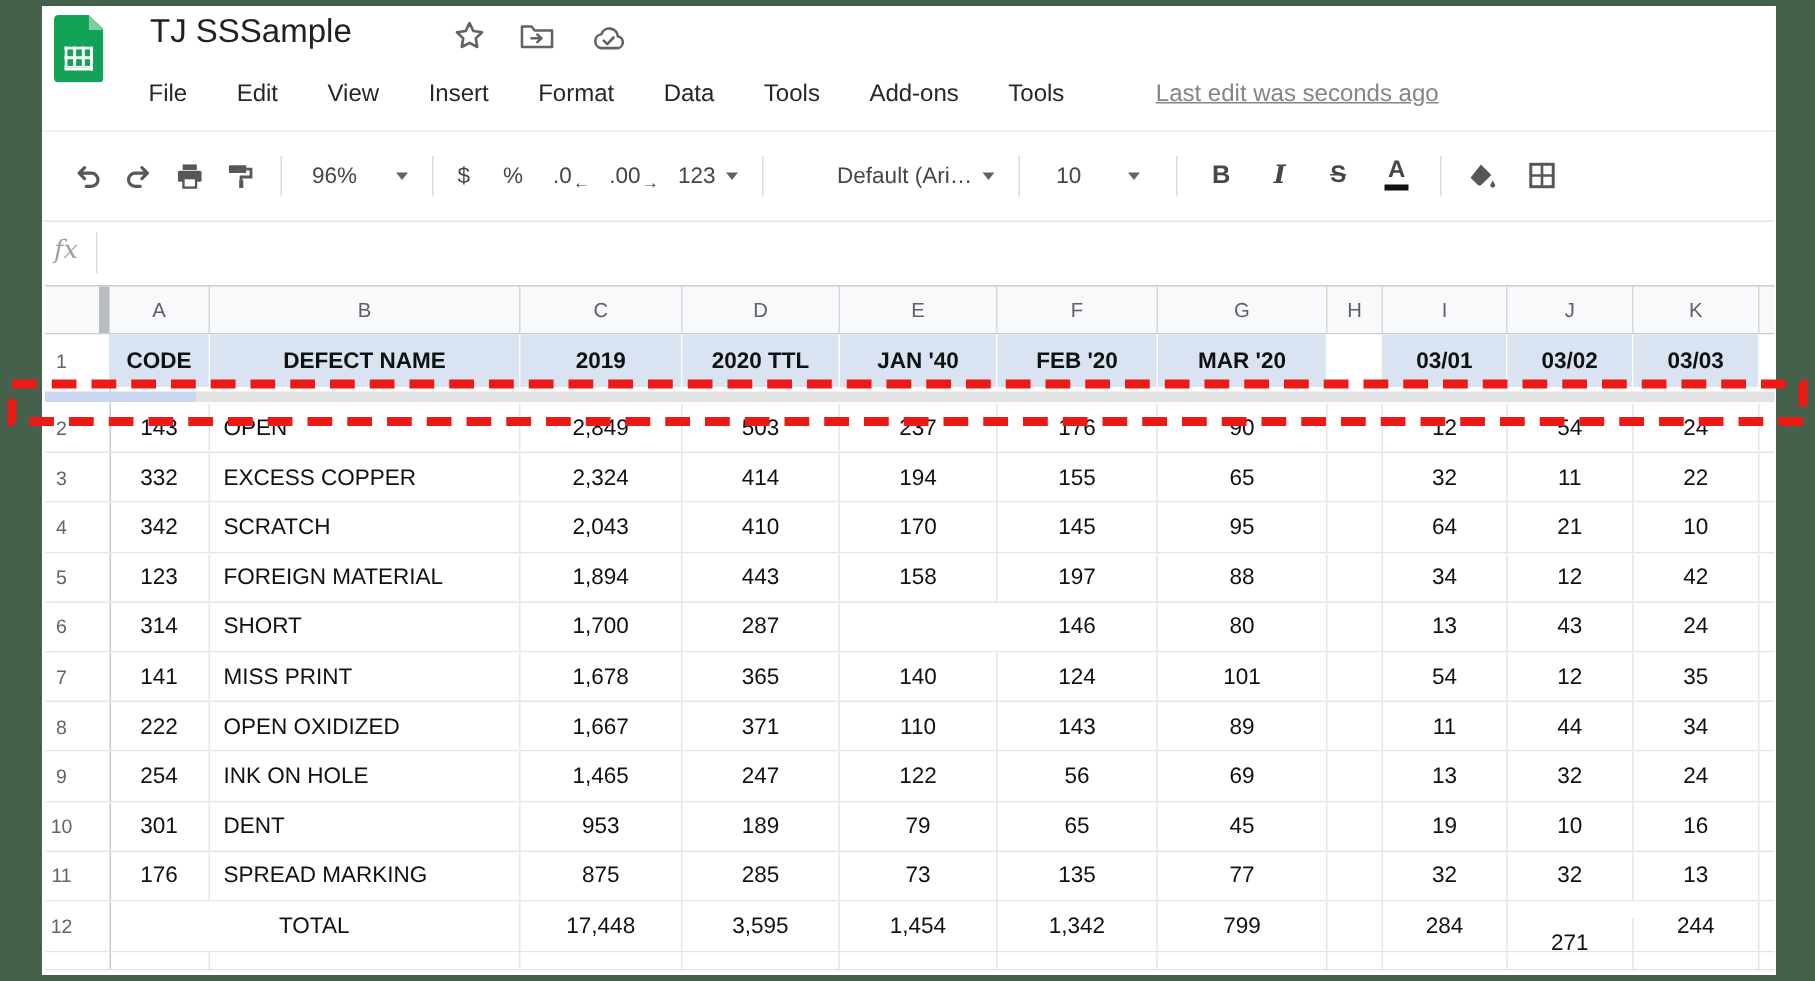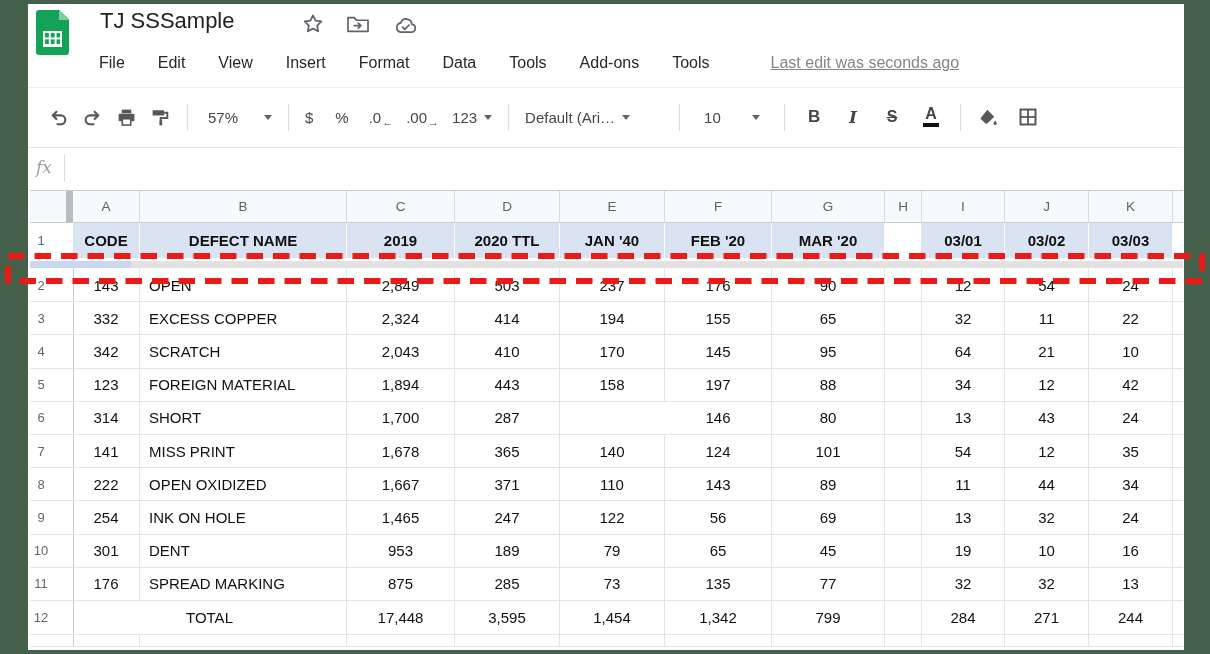--- a/index.html
+++ b/index.html
@@ -45,21 +45,21 @@
   .toolbar{position:absolute;left:30px;top:88px;width:1150px;height:58px;display:flex;align-items:center;
            padding-left:18px;gap:13px;box-sizing:border-box;background:#fff;}
   .tbtn{display:flex;align-items:center;justify-content:center;background:none;border:none;padding:0;
         color:#444746;font-family:inherit;font-size:15px;white-space:nowrap;}
   .tdiv{width:1px;height:27px;background:#dadce0;margin:0 3px;flex:0 0 1px;}
   .caret{margin-left:7px;width:0;height:0;border-left:4.5px solid transparent;border-right:4.5px solid transparent;
          border-top:5px solid #5f6368;}
   .zoom-btn{width:64px;justify-content:space-between;margin-left:4px;}
   .numfmt{font-weight:500;}
   .mini{font-size:11px;margin-left:1px;transform:translateY(5px);}
-  .fontname{width:138px;justify-content:flex-start;}
+  .fontname{width:138px;justify-content:flex-end;}
   .fontsize{width:72px;justify-content:space-between;padding:0 8px;}
   .fmt{width:26px;font-size:16px;}
   .fmt.bold span{font-weight:800;font-size:17px;}
   .fmt.italic span{font-family:"DejaVu Serif",serif;font-style:italic;font-weight:600;font-size:17px;}
   .fmt.strike span{text-decoration:line-through;font-weight:600;}
   .fmt.tcolor{flex-direction:column;gap:2px;}
   .fmt.tcolor span{font-weight:700;line-height:14px;}
   .abar{width:16px;height:4px;background:#111;}
 
   
@@ -286,21 +286,21 @@
         <div class="gutline"></div>
         <div class="rownum">12</div>
         <div class="cell totalcell" style="left: 43px; width: 274px;">TOTAL</div>
         <div class="cell totalcell" style="left: 317px; width: 108px;">17,448</div>
         <div class="cell totalcell" style="left: 425px; width: 105px;">3,595</div>
         <div class="cell totalcell" style="left: 530px; width: 105px;">1,454</div>
         <div class="cell totalcell" style="left: 635px; width: 107px;">1,342</div>
         <div class="cell totalcell" style="left: 742px; width: 113px;">799</div>
         <div class="cell totalcell" style="left: 855px; width: 37px;"></div>
         <div class="cell totalcell" style="left: 892px; width: 83px;">284</div>
-        <div class="cell totalcell" style="left: 975px; width: 84px;">271</div>
+        <div class="cell totalcell" style="left: 975px; width: 84px; margin-top: 11px;">271</div>
         <div class="cell totalcell" style="left: 1059px; width: 84px;">244</div>
       </div>
       <div class="gridrow " style="top: 635px; height: 12px;">
         <div class="gutline"></div>
         <div class="rownum"></div>
         <div class="cell " style="left: 43px; width: 67px;"></div>
         <div class="cell " style="left: 110px; width: 207px;"></div>
         <div class="cell " style="left: 317px; width: 108px;"></div>
         <div class="cell " style="left: 425px; width: 105px;"></div>
         <div class="cell " style="left: 530px; width: 105px;"></div>
@@ -372,21 +372,21 @@
     </button>
     <button class="tbtn">
       <svg width="21" height="21" viewBox="0 0 20 20">
           <rect x="2.5" y="3" width="11" height="5" rx="0.5" fill="#55585b"></rect>
           <path d="M13.5 5.5 H16.5 V10.5 H10.2 V12.5" fill="none" stroke="#55585b" stroke-width="1.8"></path>
           <rect x="9" y="12.5" width="2.6" height="5" fill="#55585b"></rect>
         </svg>
     </button>
     <div class="tdiv"></div>
     <button class="tbtn zoom-btn">
-      <span>57%</span>
+      <span>96%</span>
       <span class="caret"></span>
     </button>
     <div class="tdiv"></div>
     <button class="tbtn numfmt">
         <span>$</span>
       </button>
     <button class="tbtn numfmt" style="margin-left:9px">
         <span>%</span>
       </button>
     <button class="tbtn numfmt" style="margin-left:7px">

